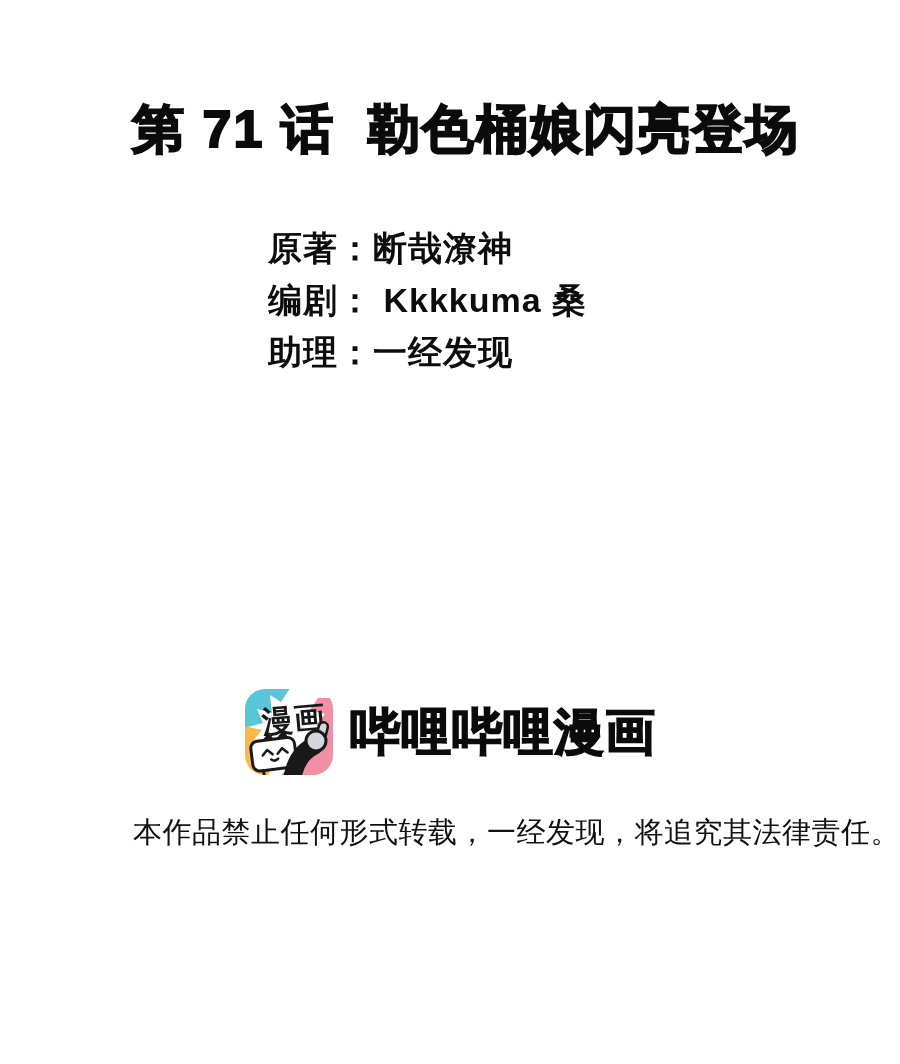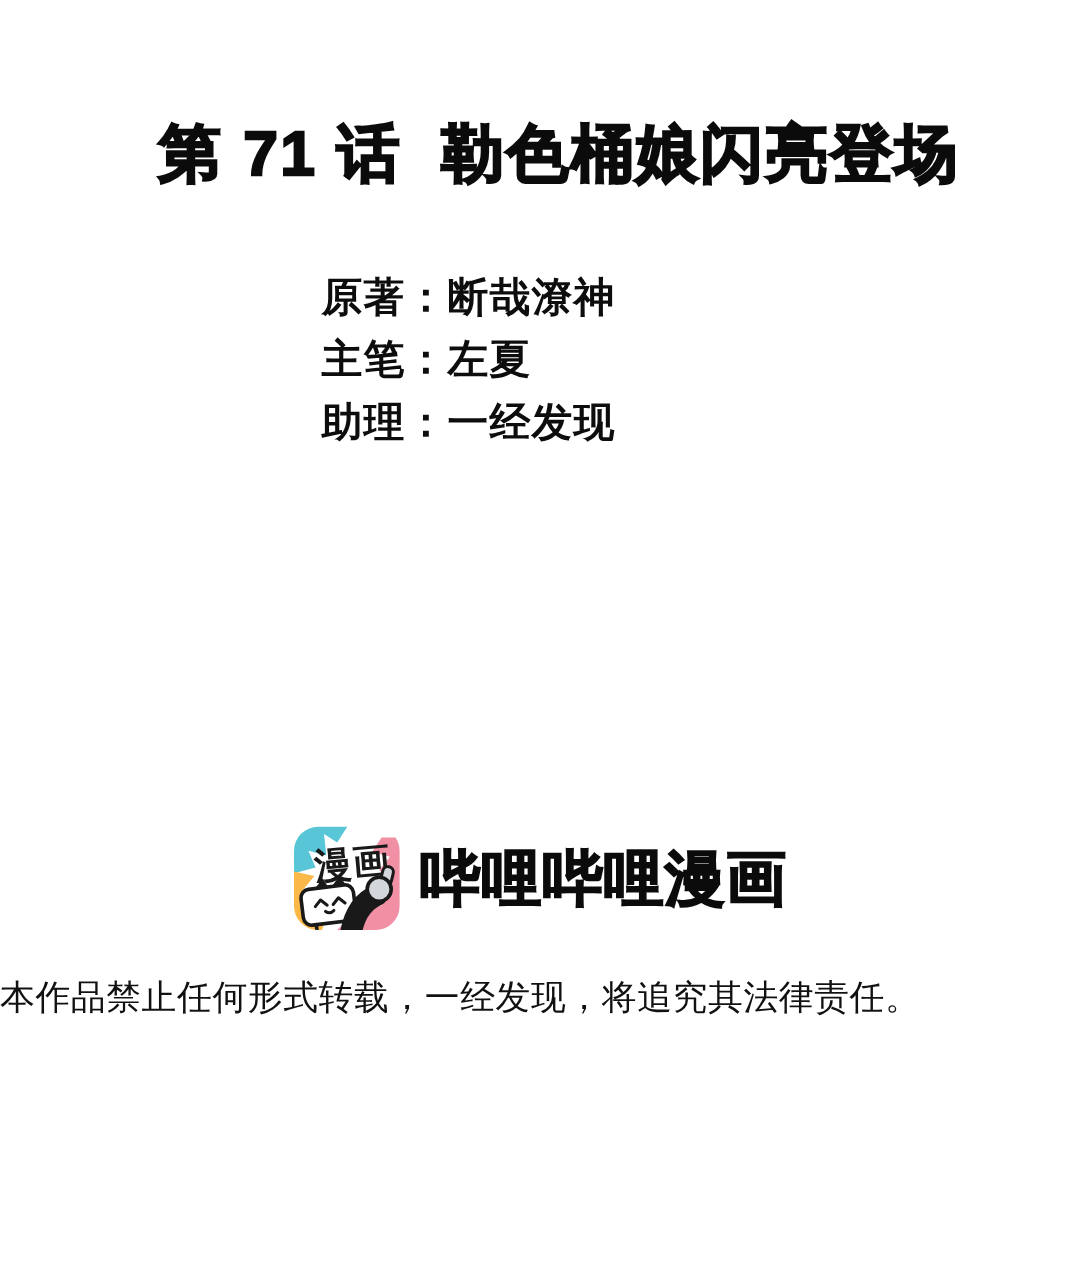--- a/index.html
+++ b/index.html
@@ -65,38 +65,38 @@
     font-weight: 900;
     letter-spacing: 1px;
     color: #0b0b0b;
     -webkit-text-stroke: 1.5px #0b0b0b;
   }
   .footer-notice {
     position: absolute;
     top: 812px;
     left: 0;
     width: 100%;
-    text-align: left;
+    text-align: right;
     font-size: 29px;
     line-height: 40px;
     font-weight: 500;
     letter-spacing: 0.5px;
     color: #111111;
   }
 </style>
 </head>
 <body>
 
 <div class="page">
 
   <h1 class="chapter-title">第 71 话  勒色桶娘闪亮登场</h1>
 
   <div class="credits">
     <div class="credit-row"><span>原著</span><span>：</span><span>断哉潦神</span></div>
-    <div class="credit-row"><span>主笔</span><span>：</span><span>左夏</span></div>
+    <div class="credit-row"><span>编剧</span><span>：</span><span> Kkkkuma 桑</span></div>
     <div class="credit-row"><span>助理</span><span>：</span><span>一经发现</span></div>
   </div>
 
   <div class="publisher">
     <svg class="app-icon" viewBox="0 0 90 88" aria-hidden="true">
       <defs>
         <clipPath id="icon-round">
           <rect x="1" y="1" width="88" height="86" rx="20" ry="20"></rect>
         </clipPath>
       </defs>

